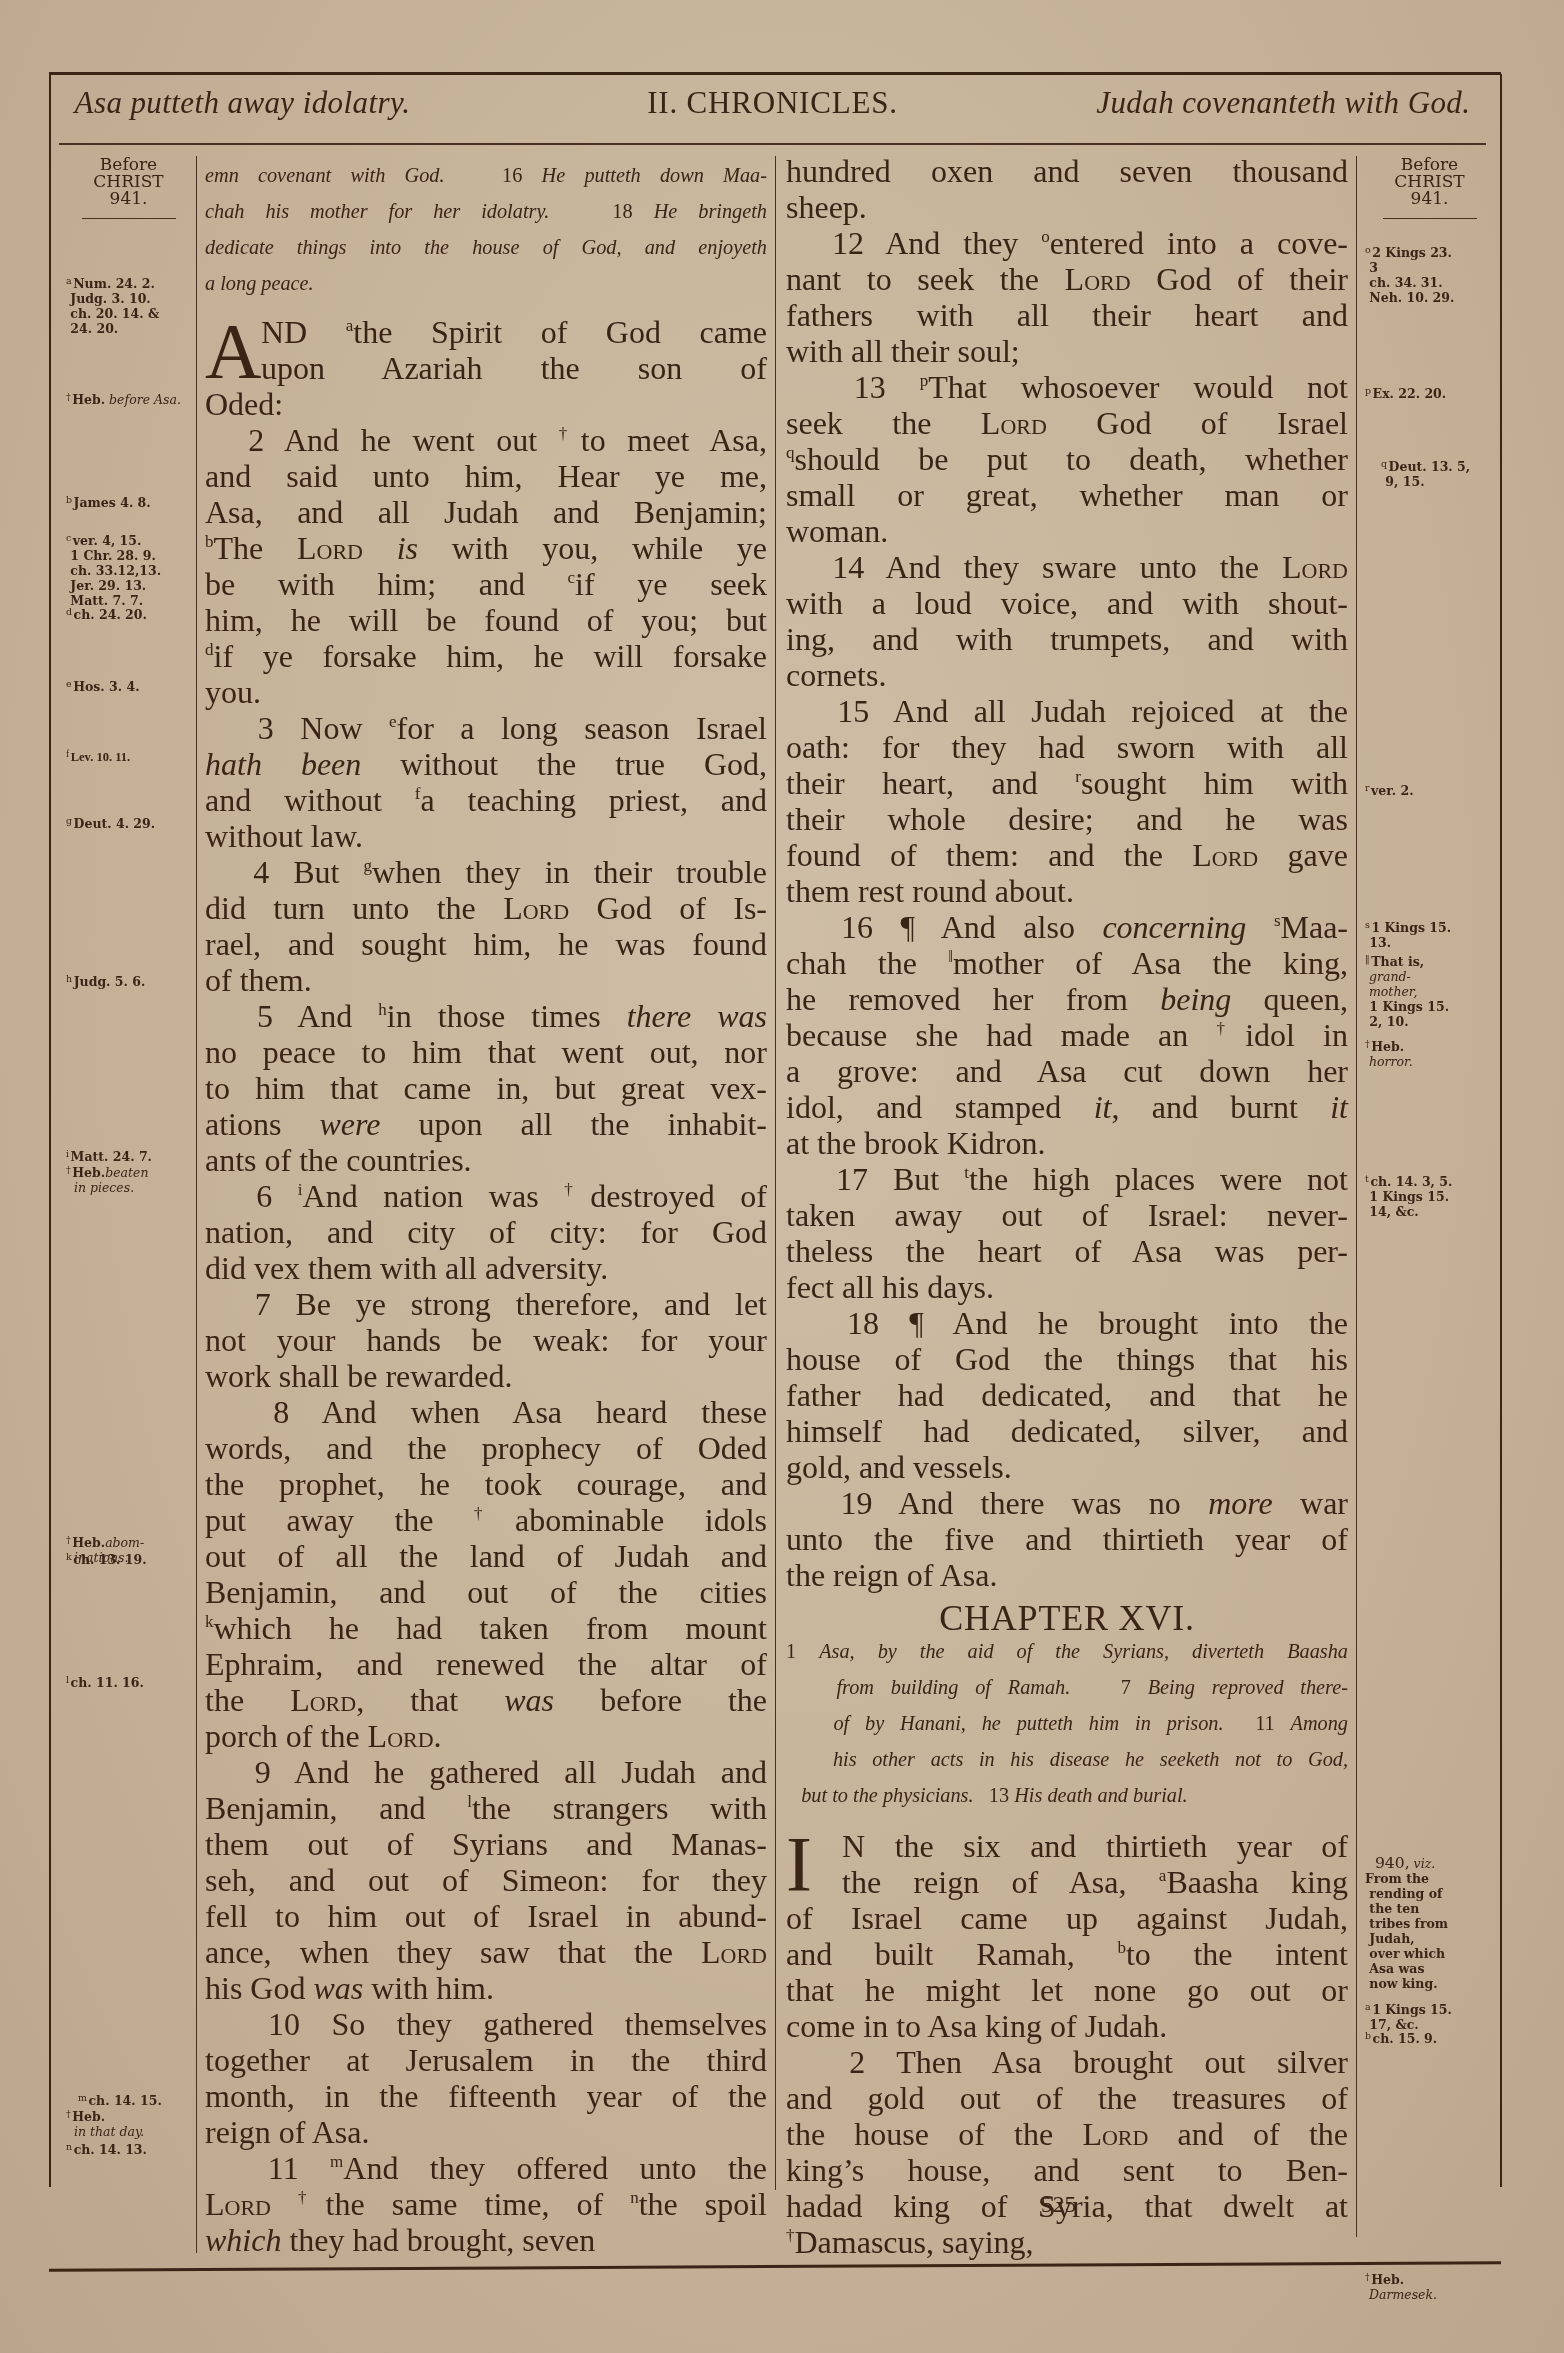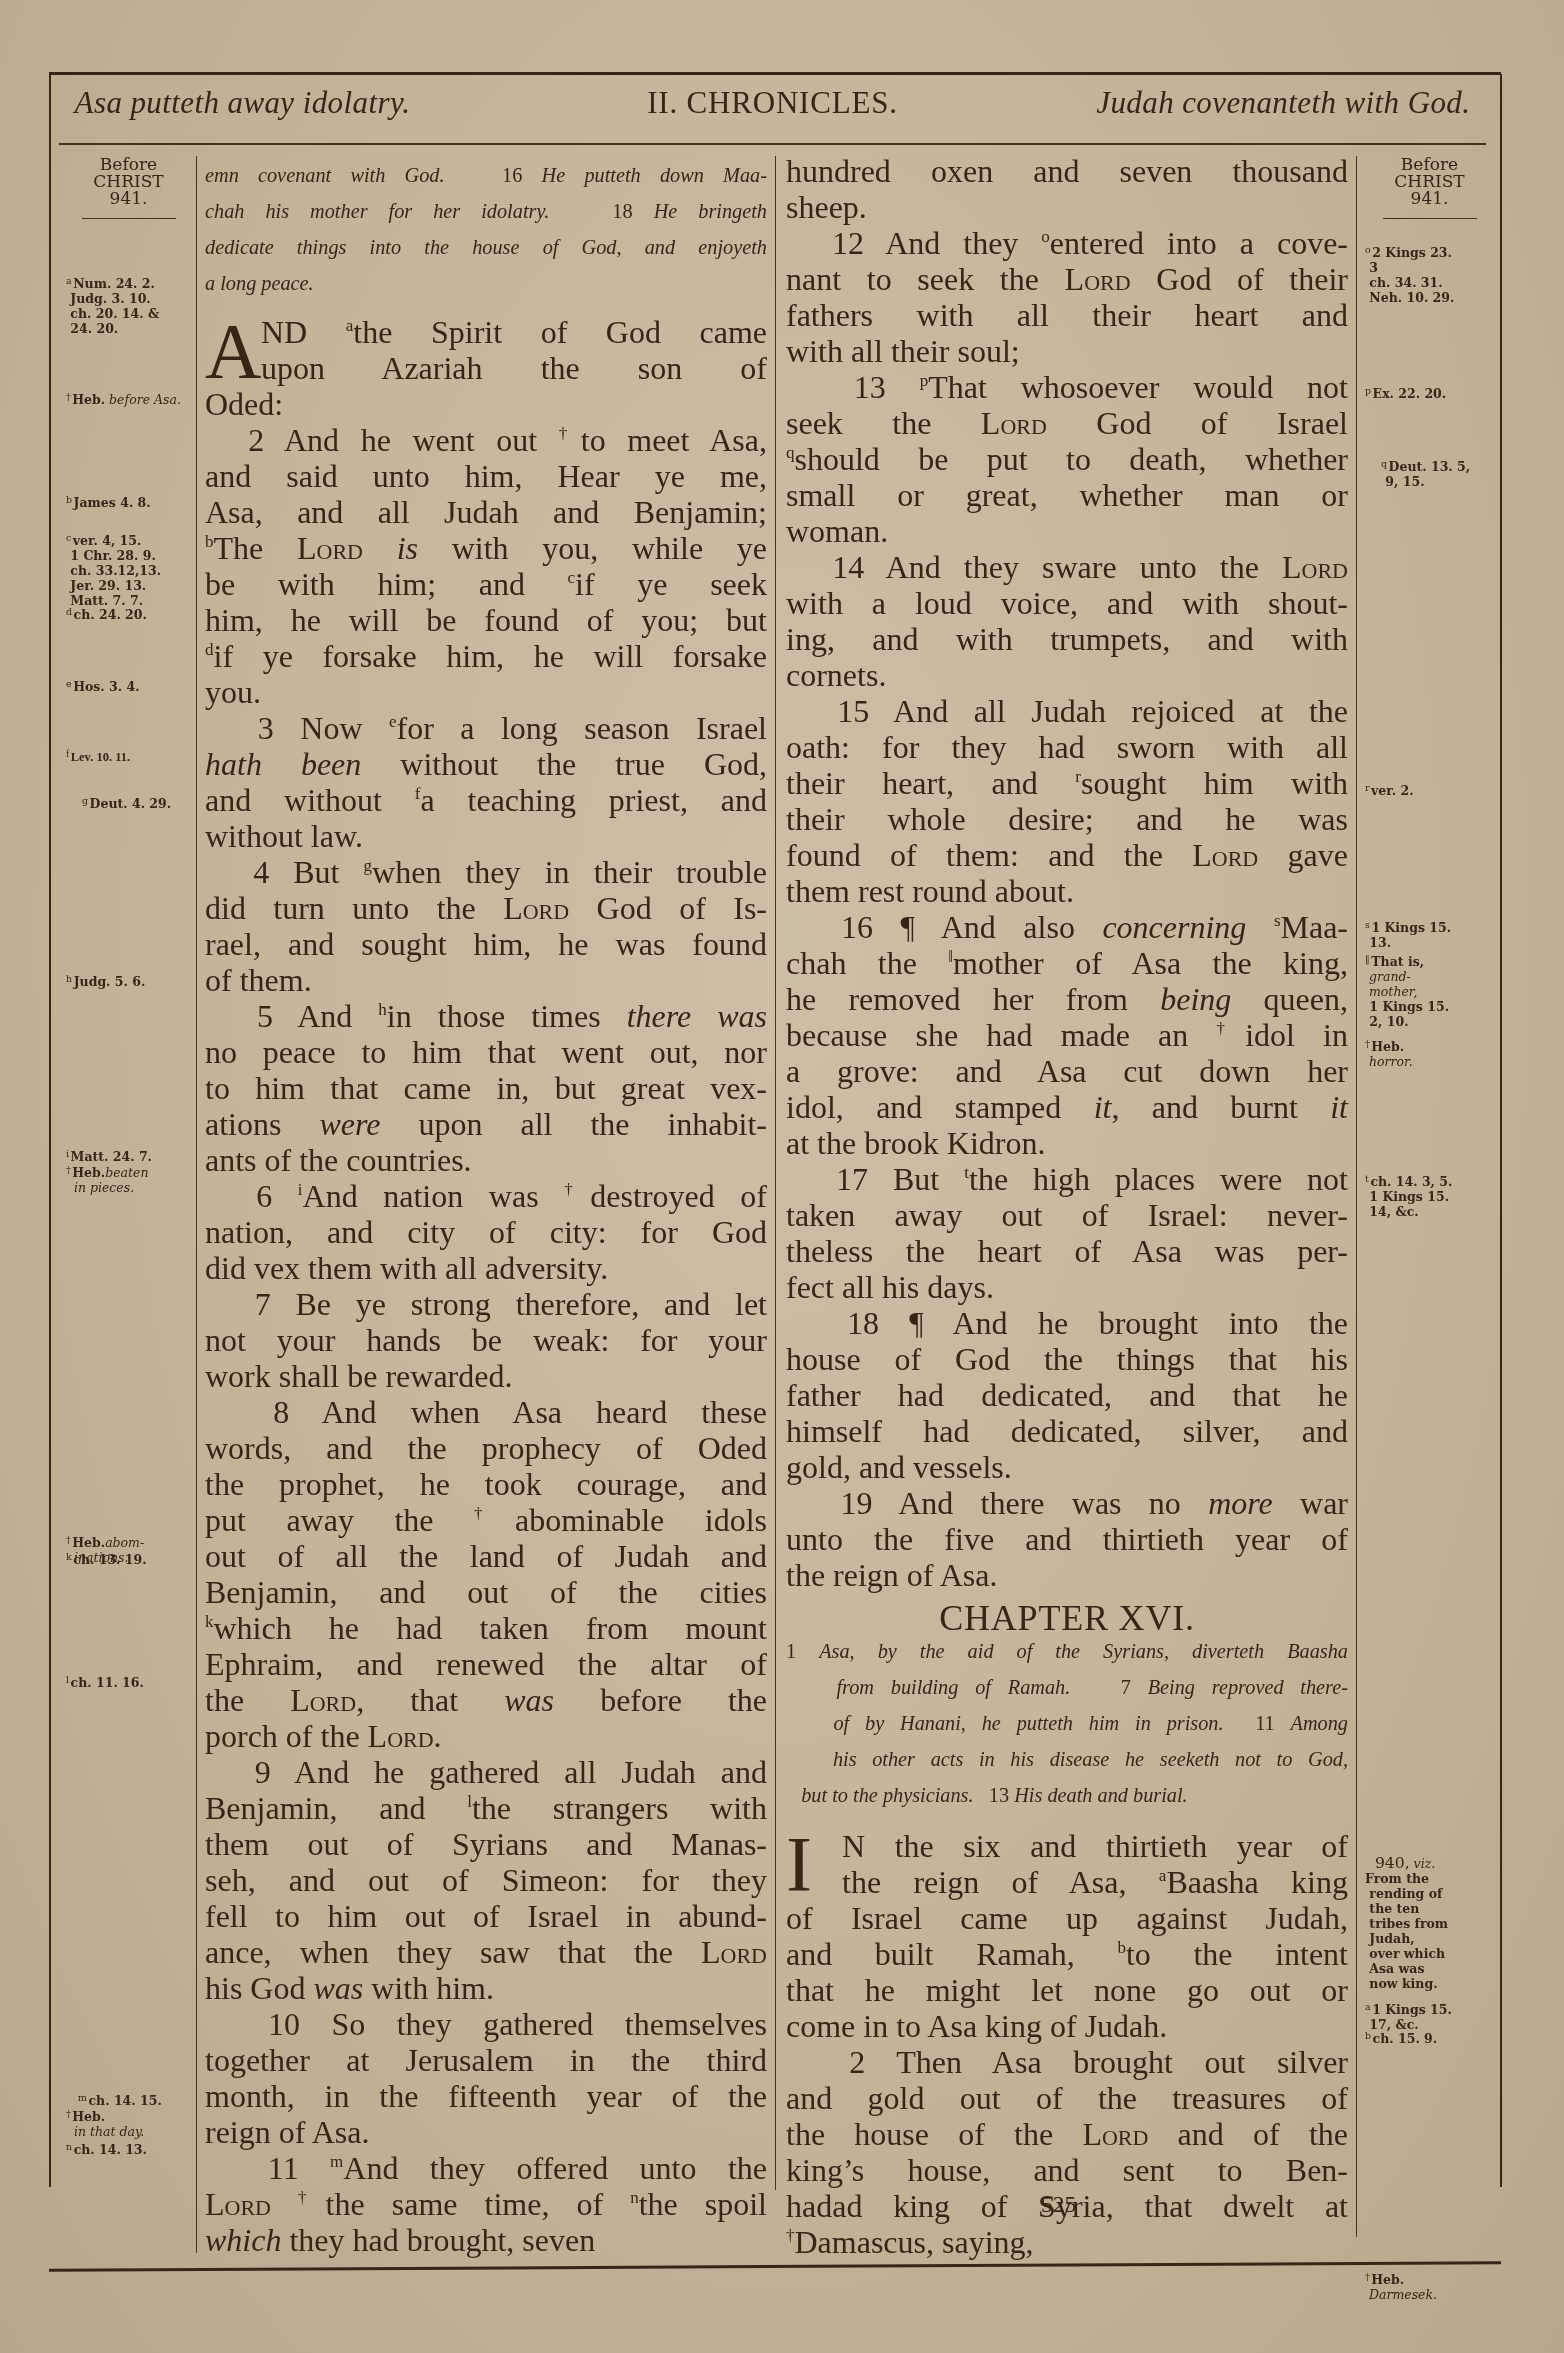--- a/index.html
+++ b/index.html
@@ -86,21 +86,21 @@
     <div class="mref" style="top: 233px; left: 0px;"><span class="mk">†</span><span>Heb.</span><i> before Asa.</i></div>
     <div class="mref" style="top: 336px; left: 0px;"><span class="mk">b</span><span>James 4. 8.</span></div>
     <div class="mref" style="top: 374px; left: 0px;"><span class="mk">c</span><span>ver. 4, 15.
  1 Chr. 28. 9.
  ch. 33.12,13.
  Jer. 29. 13.
  Matt. 7. 7.</span></div>
     <div class="mref" style="top: 448px; left: 0px;"><span class="mk">d</span><span>ch. 24. 20.</span></div>
     <div class="mref" style="top: 520px; left: 0px;"><span class="mk">e</span><span>Hos. 3. 4.</span></div>
     <div class="mref" style="top: 591px; left: 0px; font-family: Liberation Serif, serif;"><span class="mk">f</span><span>Lev. 10. 11.</span></div>
-    <div class="mref" style="top: 637px; left: 0px; margin-left: 16px;"><span class="mk">g</span><span>Deut. 4. 29.</span></div>
+    <div class="mref" style="top: 657px; left: 0px;"><span class="mk">g</span><span>Deut. 4. 29.</span></div>
     <div class="mref" style="top: 815px; left: 0px;"><span class="mk">h</span><span>Judg. 5. 6.</span></div>
     <div class="mref" style="top: 990px; left: 0px;"><span class="mk">i</span><span>Matt. 24. 7.</span></div>
     <div class="mref" style="top: 1006px; left: 0px;"><span class="mk">†</span><span>Heb.</span><i>beaten
   in pieces.</i></div>
     <div class="mref" style="top: 1351px; left: 0px; margin-top: 25px;"><span class="mk">†</span><span>Heb.</span><i>abom-
   inations.</i></div>
     <div class="mref" style="top: 1393px; left: 0px;"><span class="mk">k</span><span>ch. 13. 19.</span></div>
     <div class="mref" style="top: 1516px; left: 0px;"><span class="mk">l</span><span>ch. 11. 16.</span></div>
     <div class="mref" style="top: 1934px; left: 12px;"><span class="mk">m</span><span>ch. 14. 15.</span></div>
     <div class="mref" style="top: 1950px; left: 0px;"><span class="mk">†</span><span>Heb.</span><i>

